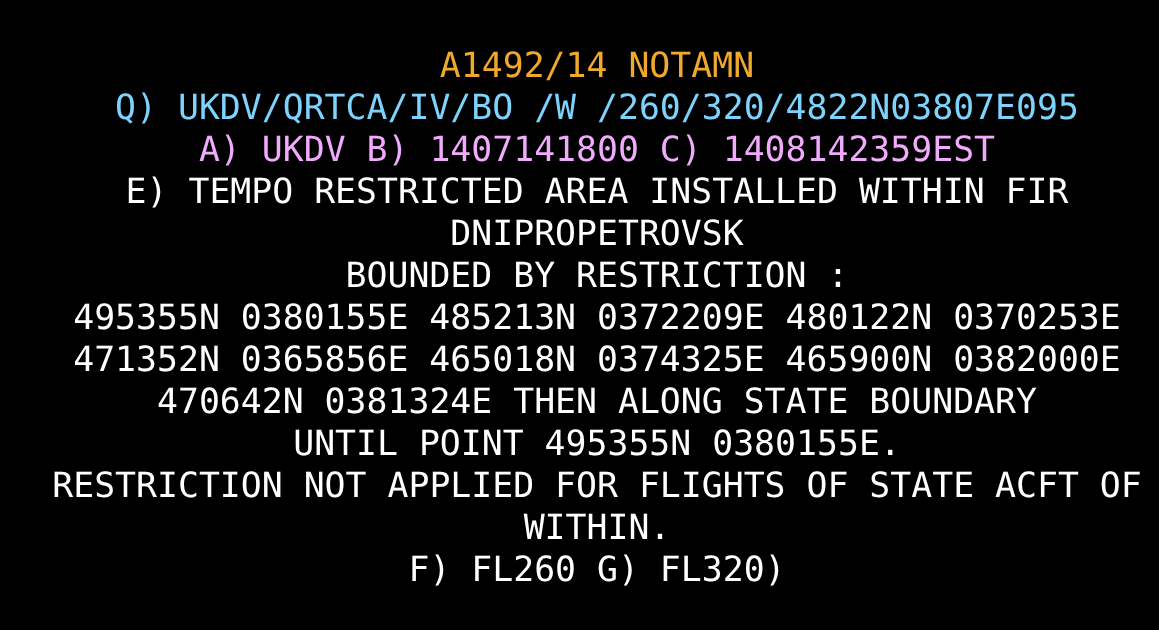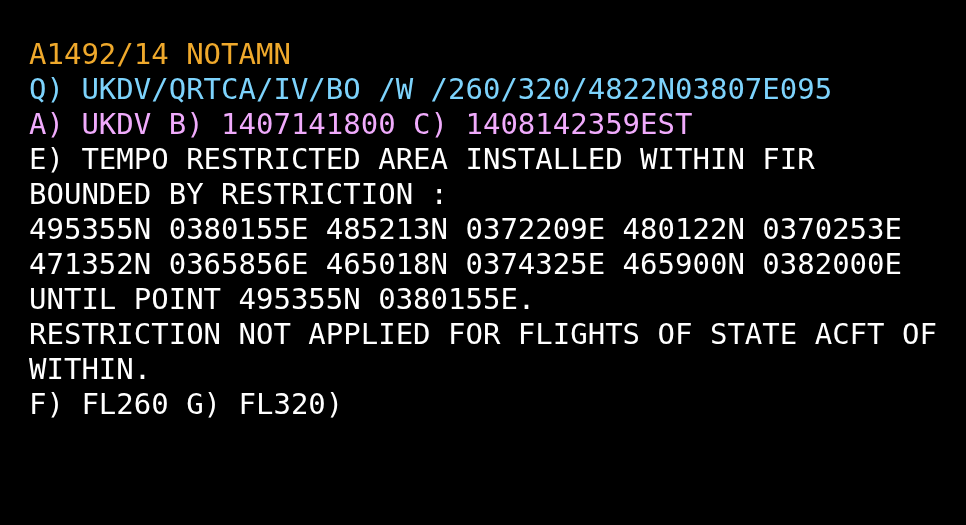--- a/index.html
+++ b/index.html
@@ -24,47 +24,49 @@
   .notam-line {
     font-family: "DejaVu Sans Mono", "Liberation Mono", monospace;
     font-size: 29px;
     line-height: 35px;
     height: 35px;
     letter-spacing: 0px;
     white-space: pre;
     color: #ffffff;
     margin: 0;
     padding: 0;
-    text-align: left;
+    text-align: center;
   }
   .notam-line.c-id     { color: #efa92c; }
   .notam-line.c-qline  { color: #7dd3fc; }
   .notam-line.c-abline { color: #f0abfc; }
   .notam-line.c-body   { color: #ffffff; }
 </style>
 </head>
 <body>
 
 <div id="notam-viewer">
 
   <div class="notam-line c-id">A1492/14 NOTAMN</div>
 
   <div class="notam-line c-qline">Q) UKDV/QRTCA/IV/BO /W /260/320/4822N03807E095</div>
 
   <div class="notam-line c-abline">A) UKDV B) 1407141800 C) 1408142359EST</div>
 
   <div class="notam-line c-body">E) TEMPO RESTRICTED AREA INSTALLED WITHIN FIR</div>
 
+  <div class="notam-line c-body">DNIPROPETROVSK</div>
 
   <div class="notam-line c-body">BOUNDED BY RESTRICTION :</div>
 
   <div class="notam-line c-body">495355N 0380155E 485213N 0372209E 480122N 0370253E</div>
 
   <div class="notam-line c-body">471352N 0365856E 465018N 0374325E 465900N 0382000E</div>
 
+  <div class="notam-line c-body">470642N 0381324E THEN ALONG STATE BOUNDARY</div>
 
   <div class="notam-line c-body">UNTIL POINT 495355N 0380155E.</div>
 
   <div class="notam-line c-body">RESTRICTION NOT APPLIED FOR FLIGHTS OF STATE ACFT OF</div>
 
   <div class="notam-line c-body">WITHIN.</div>
 
   <div class="notam-line c-body">F) FL260 G) FL320)</div>
 
 </div>

